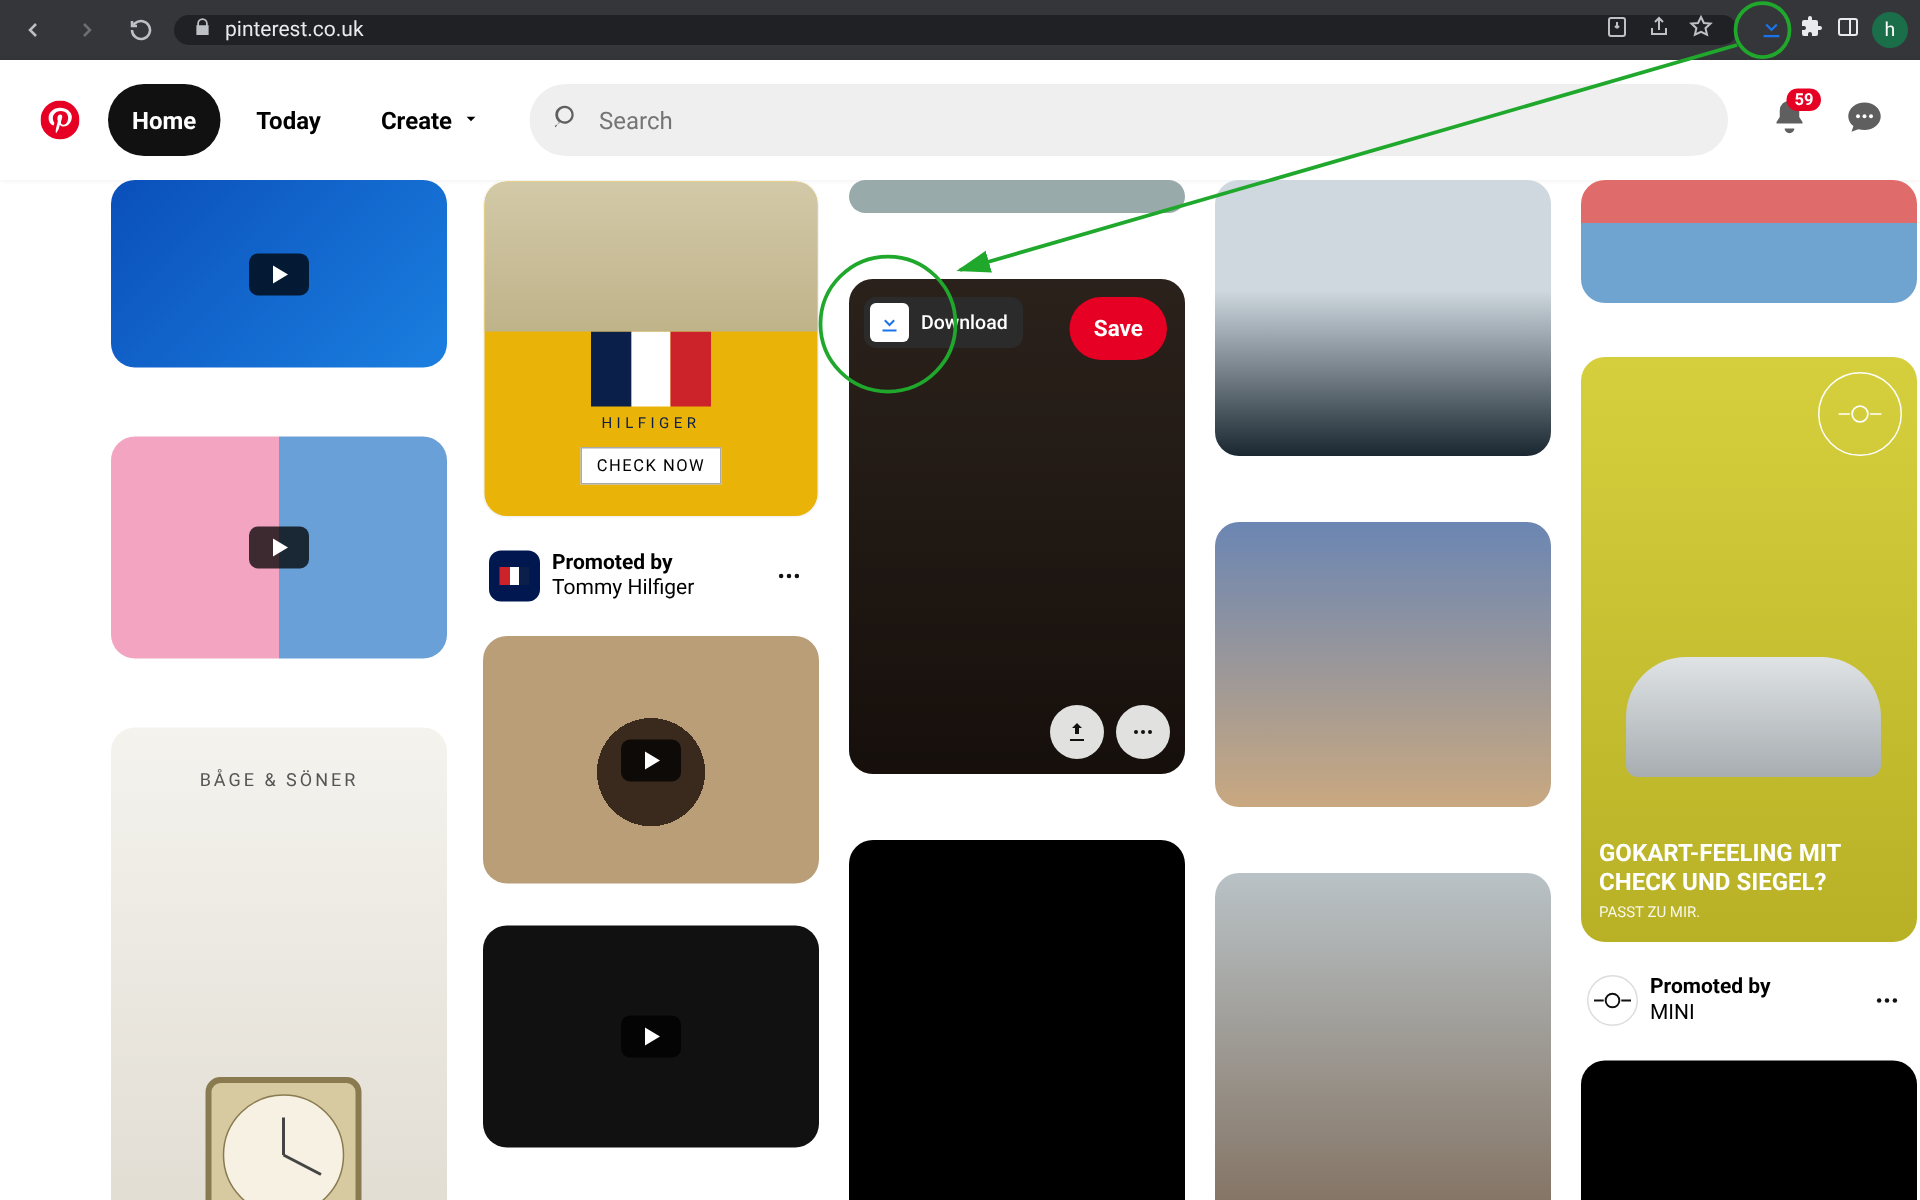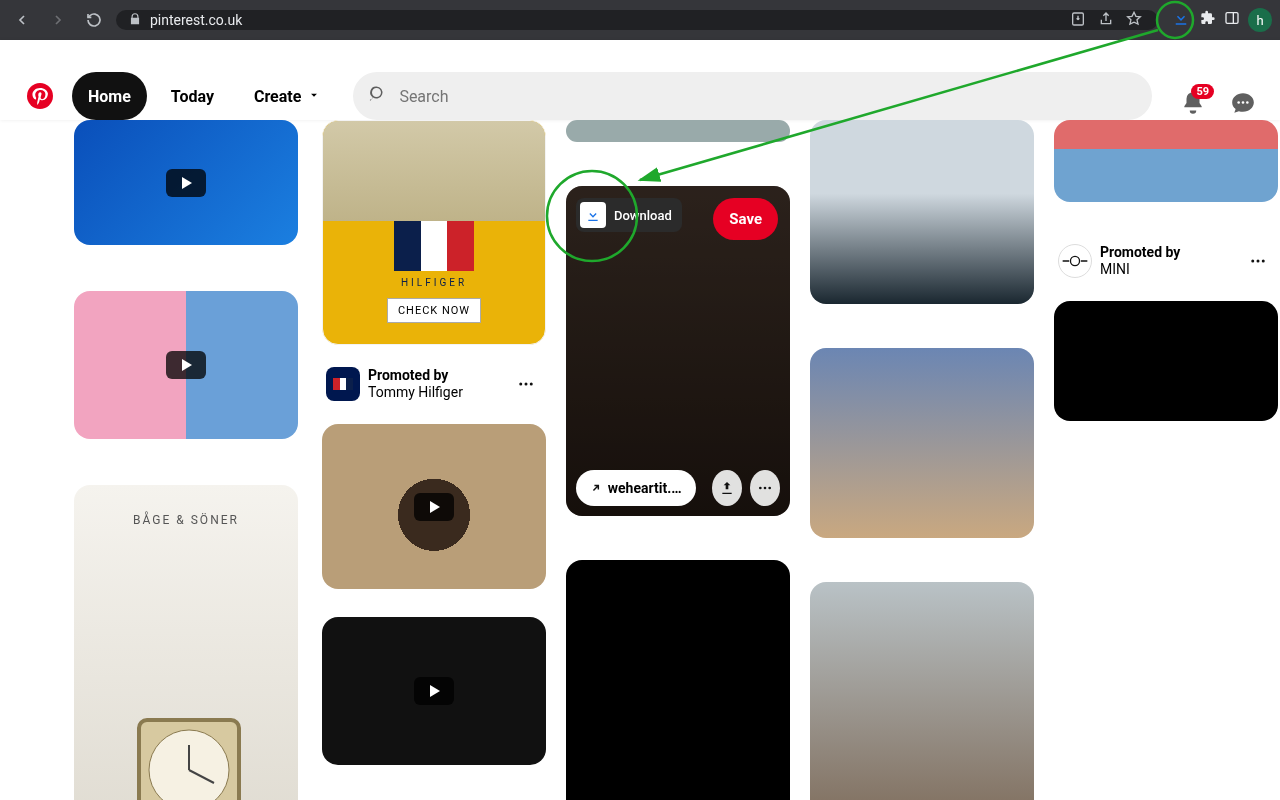--- a/index.html
+++ b/index.html
@@ -8,21 +8,21 @@
   
   .browser-bar { height: 40px; background: #35363a; display: flex; align-items: center; padding: 0 8px; gap: 8px; }
   .nav-btn { width: 28px; height: 28px; display: flex; align-items: center; justify-content: center; color: #bdc1c6; cursor: pointer; border-radius: 50%; }
   .nav-btn.disabled { color: #6e6f73; }
   .url-bar { flex: 1; height: 20px; background: #202124; border-radius: 14px; display: flex; align-items: center; padding: 0 12px; gap: 8px; color: #e8eaed; font-size: 14px; }
   .url-right-icons { display:flex; align-items:center; gap:12px; padding-right:4px;}
   .toolbar-icons { display: flex; align-items: center; gap: 8px; margin-left: 4px; }
   .profile-chip { width: 24px; height: 24px; border-radius: 50%; background: #1a6e4a; color:#fff; font-size:13px; display:flex; align-items:center; justify-content:center;}
 
   
-  .site-header { height: 80px; display: flex; align-items: flex-end; padding: 0 16px; gap: 8px; border-bottom: 0; box-shadow: 0 0 4px rgba(0,0,0,.08); }
+  .site-header { height: 80px; display: flex; align-items: center; padding: 0 16px; gap: 8px; border-bottom: 0; box-shadow: 0 0 4px rgba(0,0,0,.08); }
   .logo { width: 48px; height: 48px; display:flex; align-items:center; justify-content:center; }
   .nav-pill { height: 48px; padding: 0 16px; border-radius: 24px; display: flex; align-items: center; font-weight: 700; font-size: 16px; cursor: pointer; }
   .nav-pill.active { background: #111; color: #fff; }
   .nav-pill .chev { margin-left: 6px; }
   .search-wrap { flex: 1; height: 48px; background: #efefef; border-radius: 24px; display: flex; align-items: center; padding: 0 16px; gap: 12px; color: #5f5f5f; margin: 0 8px;}
   .search-wrap input { border: none; background: transparent; font-size: 16px; width: 100%; outline: none; }
   .hdr-right { display: flex; align-items: center; gap: 24px; margin-left:12px; margin-right:8px;}
   .bell-wrap { position: relative; color:#5f5f5f;}
   .badge { position: absolute; top:-6px; right:-8px; background:#e60023; color:#fff; font-size:11px; font-weight:700; padding:1px 5px; border-radius:10px;}
 
@@ -245,26 +245,20 @@
       <div class="dl-chip">
         <span class="ico">
             <svg width="16" height="16" viewBox="0 0 24 24" fill="#1a73e8">
               <path d="M12 3v10l4-4 1.4 1.4L12 16 6.6 10.4 8 9l4 4V3zM5 19h14v2H5z"></path>
             </svg>
           </span>
         <span>Download</span>
       </div>
       <button class="save-btn">Save</button>
       <div class="pin-bottom">
-        <div class="link-chip">
-          <svg width="12" height="12" viewBox="0 0 24 24" fill="none" stroke="#111" stroke-width="3">
-              <path d="M7 17L17 7M9 7h8v8"></path>
-            </svg>
-          <span style="overflow:hidden;text-overflow:ellipsis;white-space:nowrap">weheartit....</span>
-        </div>
         <div style="flex:1"></div>
         <div class="round-act">
             <svg width="16" height="16" viewBox="0 0 24 24" fill="#111">
               <path d="M12 3l5 5h-3v6h-4V8H7l5-5zM5 19h14v2H5z"></path>
             </svg>
           </div>
         <div class="round-act">
             <svg width="16" height="16" viewBox="0 0 24 24" fill="#111">
               <circle cx="5" cy="12" r="2"></circle>
               <circle cx="12" cy="12" r="2"></circle>
@@ -281,20 +275,34 @@
     <div class="pin fill-skirt" style="height:184px"></div>
     <div style="height:28px"></div>
     <div class="pin fill-sky" style="height:190px"></div>
     <div style="height:28px"></div>
     <div class="pin fill-city" style="height:250px"></div>
   </div>
 
   <div class="col c5">
     <div class="pin fill-cartoon" style="height:82px"></div>
     <div style="height:20px"></div>
+    <div class="pin fill-yellow" style="height:390px; position:relative;">
+      <div class="mini-badge">
+          <svg width="30" height="14" viewBox="0 0 40 18" fill="none" stroke="#fff" stroke-width="1.5">
+            <path d="M1 9h10M29 9h10"></path>
+            <circle cx="20" cy="9" r="7"></circle>
+          </svg>
+        </div>
+      <div style="position:absolute;left:30px;bottom:110px;width:170px;height:80px;background:linear-gradient(#dfe3e6,#a7adb0);border-radius:40px 40px 8px 8px;"></div>
+      <div class="mini-copy">
+        <div class="h">GOKART-FEELING MIT</div>
+        <div class="h">CHECK UND SIEGEL?</div>
+        <div class="s">PASST ZU MIR.</div>
+      </div>
+    </div>
     <div class="promo-row">
       <div class="promo-avatar round">
           <svg width="26" height="12" viewBox="0 0 40 18" fill="none" stroke="#111" stroke-width="2">
             <path d="M1 9h10M29 9h10"></path>
             <circle cx="20" cy="9" r="7"></circle>
           </svg>
         </div>
       <div class="promo-text">
           <div class="t">Promoted by</div>
           <div>MINI</div>

